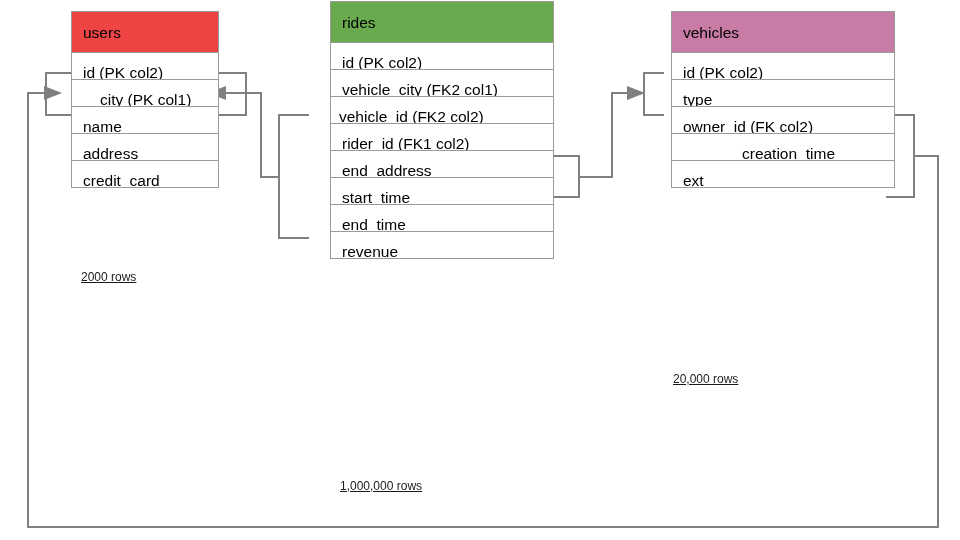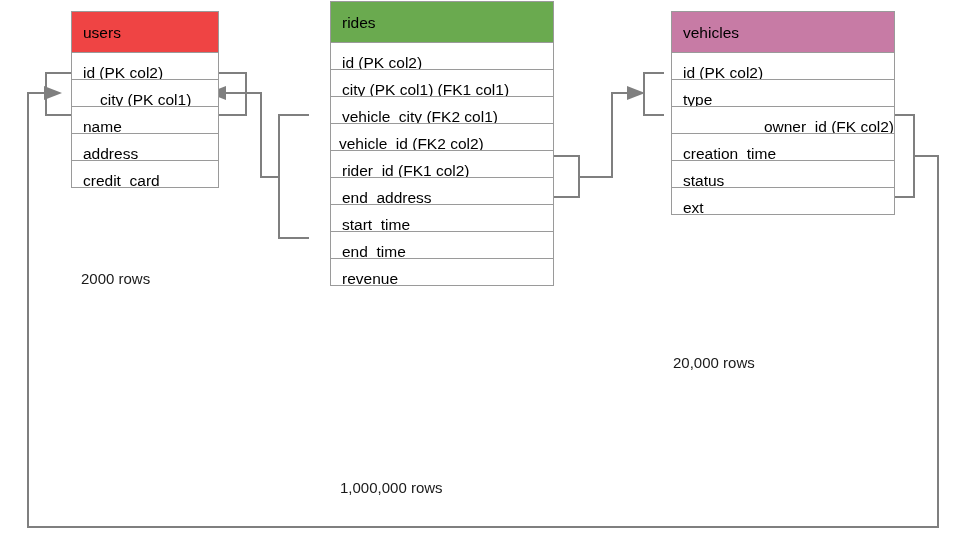--- a/index.html
+++ b/index.html
@@ -56,23 +56,24 @@
     font-size: 15.5px;
     background: #ffffff;
     border: 1px solid #9a9a9a;
     border-top: none;
     white-space: nowrap;
     overflow: hidden;
   }
 
   .entity-caption {
     position: absolute;
-    font-size: 15px;
+    font-size: 12px;
     color: #1a1a1a;
     white-space: nowrap;
+    text-decoration: underline;
   }
 
   .conn-path {
     fill: none;
     stroke: #7f7f7f;
     stroke-width: 2;
     stroke-linecap: square;
     stroke-linejoin: miter;
   }
   .conn-arrow {
@@ -114,35 +115,33 @@
     <div class="entity-field" style="border-color: rgb(154, 154, 154); padding-left: 28px;">city (PK col1)</div>
     <div class="entity-field" style="border-color: rgb(154, 154, 154);">name</div>
     <div class="entity-field" style="border-color: rgb(154, 154, 154); text-decoration: underline;">address</div>
     <div class="entity-field" style="border-color: rgb(154, 154, 154);">credit_card</div>
   </div>
   <div class="entity-caption" style="left:81px; top:270px;">2000 rows</div>
 
   <div class="entity-table" style="left:330px; top:1px; width:224px;">
     <div class="entity-header" style="background: rgb(106, 170, 79); border-color: rgb(154, 154, 154);">rides</div>
     <div class="entity-field" style="border-color: rgb(154, 154, 154);">id (PK col2)</div>
-    <div class="entity-field" style="border-color: rgb(154, 154, 154);">city (PK col1) (FK1 col1)</div>
     <div class="entity-field" style="border-color: rgb(154, 154, 154);">vehicle_city (FK2 col1)</div>
     <div class="entity-field" style="border-color: rgb(154, 154, 154); padding-left: 8px;">vehicle_id (FK2 col2)</div>
     <div class="entity-field" style="border-color: rgb(154, 154, 154);">rider_id (FK1 col2)</div>
     <div class="entity-field" style="border-color: rgb(154, 154, 154);">end_address</div>
     <div class="entity-field" style="border-color: rgb(154, 154, 154);">start_time</div>
     <div class="entity-field" style="border-color: rgb(154, 154, 154);">end_time</div>
     <div class="entity-field" style="border-color: rgb(154, 154, 154);">revenue</div>
   </div>
   <div class="entity-caption" style="left:340px; top:479px;">1,000,000 rows</div>
 
   <div class="entity-table" style="left:671px; top:11px; width:224px;">
     <div class="entity-header" style="background: rgb(199, 123, 165); border-color: rgb(154, 154, 154);">vehicles</div>
     <div class="entity-field" style="border-color: rgb(154, 154, 154);">id (PK col2)</div>
     <div class="entity-field" style="border-color: rgb(154, 154, 154);">type</div>
-    <div class="entity-field" style="border-color: rgb(154, 154, 154); text-align: right;">owner_id (FK col2)</div>
-    <div class="entity-field" style="border-color: rgb(154, 154, 154);">creation_time</div>
-    <div class="entity-field" style="border-color: rgb(154, 154, 154);">status</div>
+    <div class="entity-field" style="border-color: rgb(154, 154, 154);">owner_id (FK col2)</div>
+    <div class="entity-field" style="border-color: rgb(154, 154, 154); text-align: center;">creation_time</div>
     <div class="entity-field" style="border-color: rgb(154, 154, 154);">ext</div>
   </div>
-  <div class="entity-caption" style="left:673px; top:354px;">20,000 rows</div>
+  <div class="entity-caption" style="left:673px; top:372px;">20,000 rows</div>
 
 </div>
 
 </body></html>

